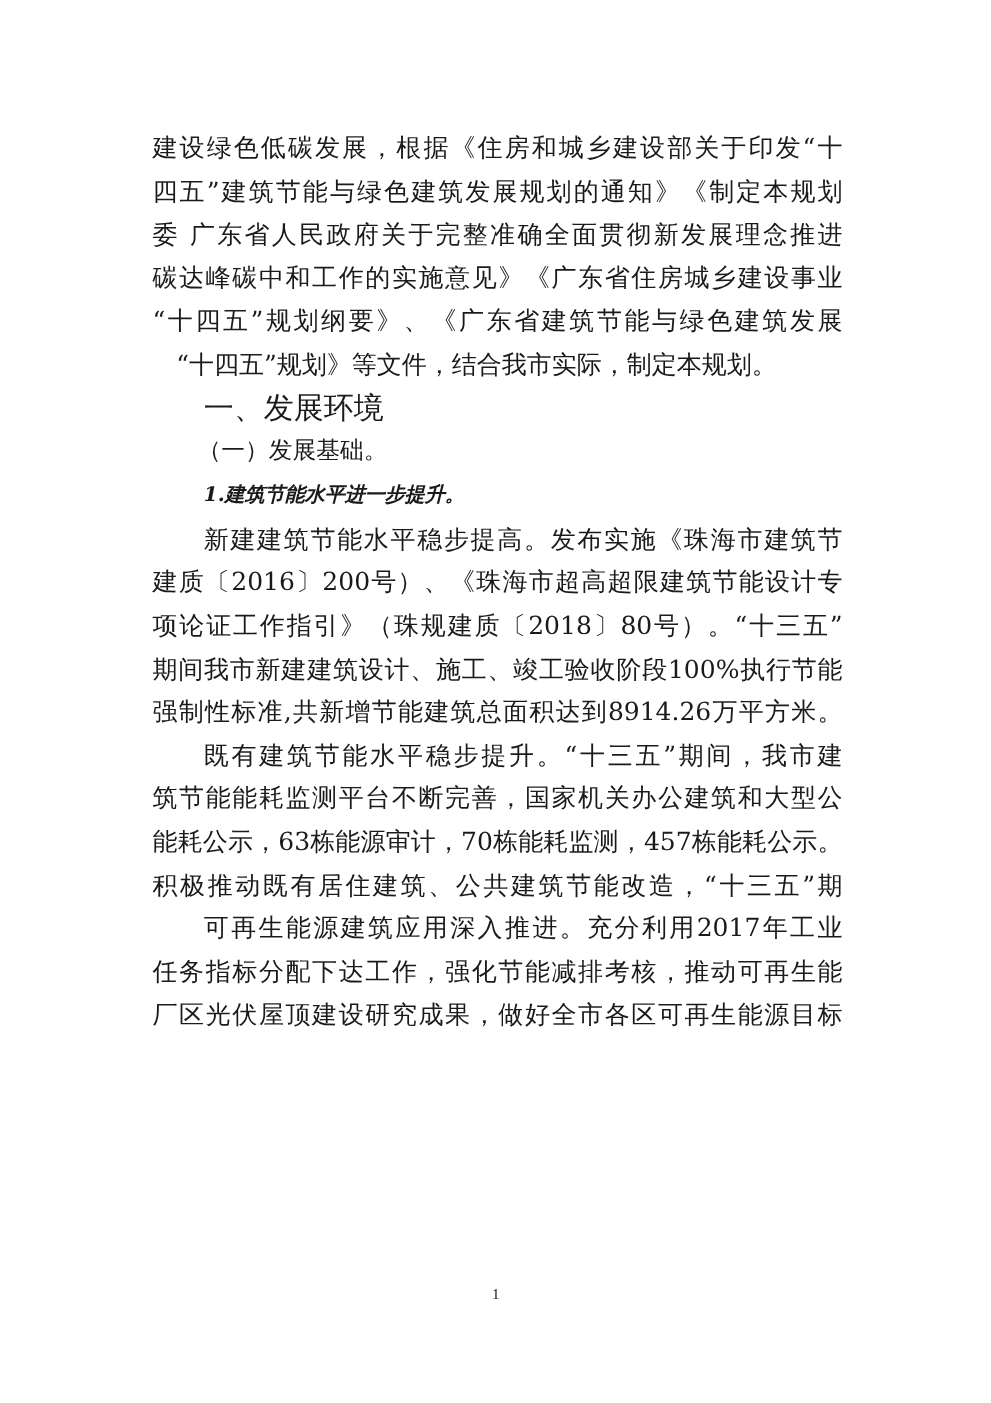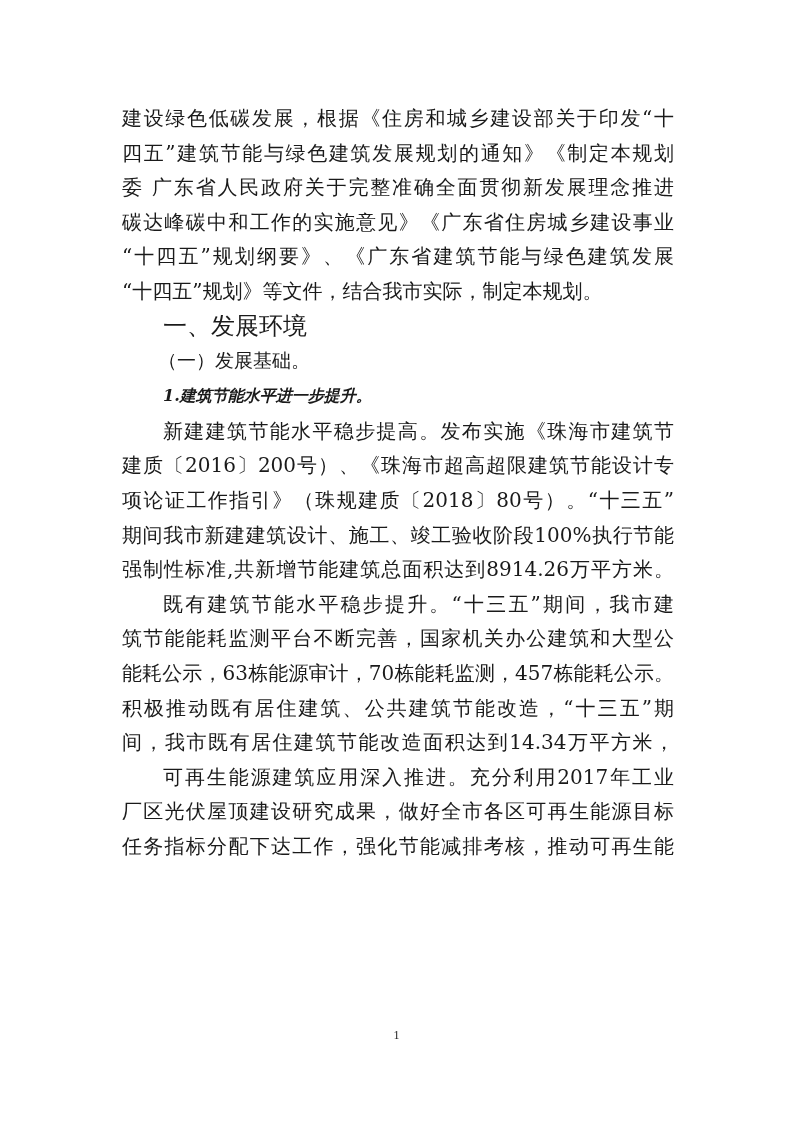--- a/index.html
+++ b/index.html
@@ -1,21 +1,21 @@
 <!DOCTYPE html>
 <html><head>
 <meta charset="utf-8">
 <style>
   html, body { margin: 0; padding: 0; background: #ffffff; }
   body { width: 793px; height: 1122px; position: relative; overflow: hidden;
          font-family: "DejaVu Serif", "Liberation Serif", serif; color: #1a1a1a; }
   .page { position: absolute; left: 122px; top: 101px; width: 552px; }
   .line { height: 34.6px; line-height: 34.6px; font-size: 20px; white-space: nowrap;
           text-align: justify; text-align-last: justify; letter-spacing: 0; }
-  .line.last { text-align-last: left; }
+  .line.last { text-align-last: left; margin-left: 19px; }
   .indent { padding-left: 41px; }
   .h1 { font-family: "DejaVu Sans", "Liberation Sans", sans-serif; font-size: 24px;
         height: 34.6px; line-height: 34.6px; padding-left: 41px; }
   .h2 { font-size: 19px; height: 34.6px; line-height: 34.6px; padding-left: 36px; }
   .h3 { font-weight: bold; font-size: 16px; height: 36px; line-height: 36px; padding-left: 41px; font-style: italic; }
   .pagenum { position: absolute; top: 1028px; left: 0; width: 793px; text-align: center;
              font-size: 12px; font-family: "Liberation Serif", serif; }
 </style>
 </head>
 <body>
@@ -40,23 +40,22 @@
     <div class="line">项论证工作指引》（珠规建质〔2018〕80号）。“十三五”</div>
     <div class="line">期间我市新建建筑设计、施工、竣工验收阶段100%执行节能</div>
     <div class="line">强制性标准,共新增节能建筑总面积达到8914.26万平方米。</div>
   </div>
 
   <div>
     <div class="line indent">既有建筑节能水平稳步提升。“十三五”期间，我市建</div>
     <div class="line">筑节能能耗监测平台不断完善，国家机关办公建筑和大型公</div>
     <div class="line">能耗公示，63栋能源审计，70栋能耗监测，457栋能耗公示。</div>
     <div class="line">积极推动既有居住建筑、公共建筑节能改造，“十三五”期</div>
-    <div class="line">间，我市既有居住建筑节能改造面积达到14.34万平方米，</div>
   </div>
 
   <div>
     <div class="line indent">可再生能源建筑应用深入推进。充分利用2017年工业</div>
+    <div class="line">任务指标分配下达工作，强化节能减排考核，推动可再生能</div>
     <div class="line">厂区光伏屋顶建设研究成果，做好全市各区可再生能源目标</div>
-    <div class="line">任务指标分配下达工作，强化节能减排考核，推动可再生能</div>
   </div>
 </div>
 
 <div class="pagenum">1</div>
 
 </body></html>

